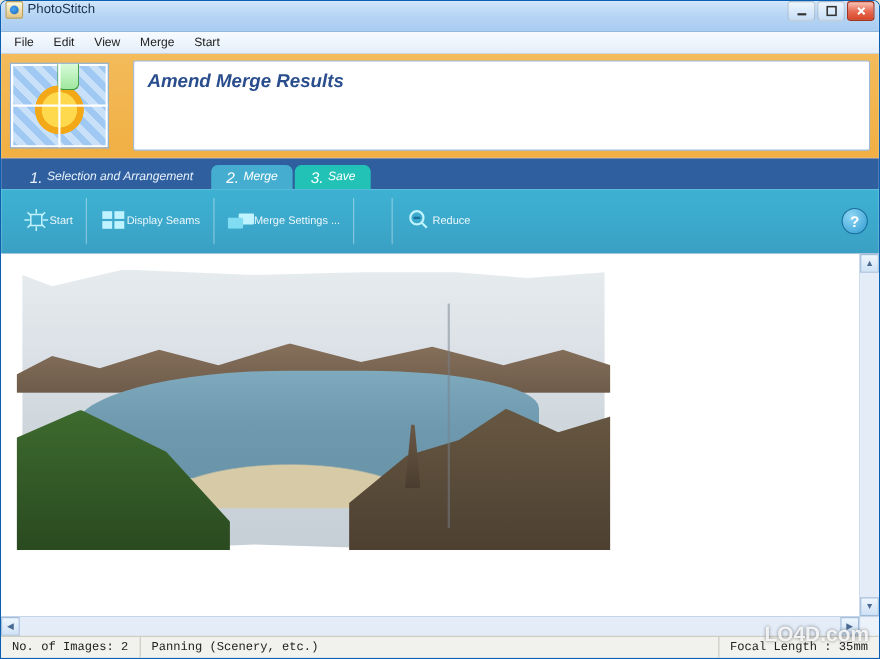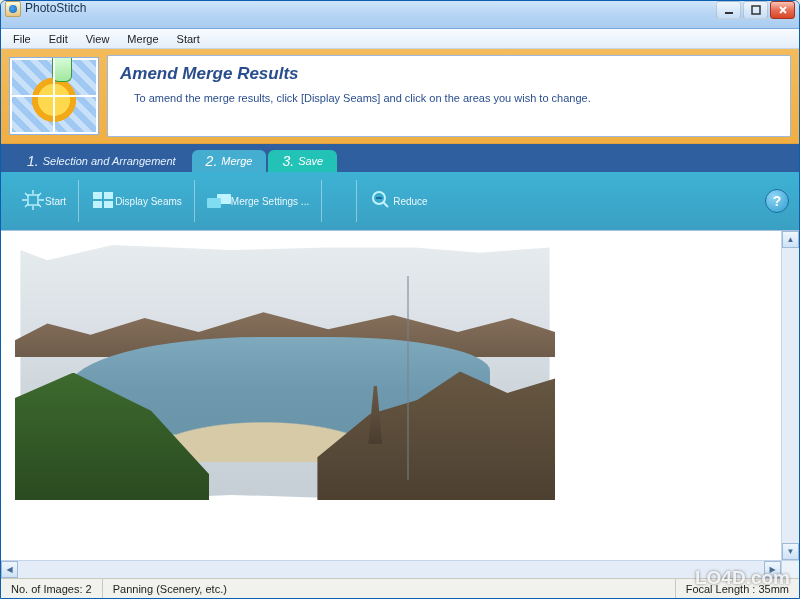--- a/index.html
+++ b/index.html
@@ -74,21 +74,21 @@
 .menubar span {
   padding: 2px 8px;
   color: #222;
 }
 .info-panel {
   background: linear-gradient(#f3bb5b, #f1af43);
   border-bottom: 1px solid #e6a13a;
   display: flex;
   align-items: center;
   padding: 6px 8px;
-  gap: 8px;
+  gap: 22px;
 }
 .info-illus {
   width: 90px; height: 78px;
   background:
     radial-gradient(circle at 50% 55%, #ffd94d 0 26%, #f3a917 27% 36%, transparent 37%),
     repeating-linear-gradient(45deg, #9fc9f3 0 6px, #c8e1f8 6px 12px);
   border: 1px solid #8ab2e2;
   box-shadow: inset 0 0 0 2px #fff;
   position: relative;
 }
@@ -268,20 +268,21 @@
   display:flex;
 }
 .hscroll .track{flex:1;background:#e3ecf7;}
 .statusbar {
   height: 20px;
   background: #f1f1ee;
   border-top: 1px solid #c9c9c0;
   display: flex;
   font-size: 11px;
   color: #222;
+  font-family: Liberation Mono, monospace;
 }
 .statusbar .cell {
   padding: 2px 10px;
   border-right: 1px solid #c9c9c0;
   display:flex;align-items:center;
 }
 .statusbar .cell.grow{flex:1;}
 .watermark{
   position:fixed; right:10px; bottom:10px;
   color:rgba(255,255,255,0.85);
@@ -324,21 +325,20 @@
     <span>Merge</span>
     <span>Start</span>
   </div>
 
   <div class="info-panel">
     <div class="info-illus">
       <div class="info-cursor"></div>
     </div>
     <div class="info-text">
       <div class="hdr">Amend Merge Results</div>
-      <div class="line">To amend the merge results, click [Display Seams] and click on the areas you wish to change.</div>
     </div>
   </div>
 
   <div class="tabs-row">
     <div class="tab">
       <span class="n">1.</span>
       <span>Selection and Arrangement</span>
     </div>
     <div class="tab active">
       <span class="n">2.</span>

